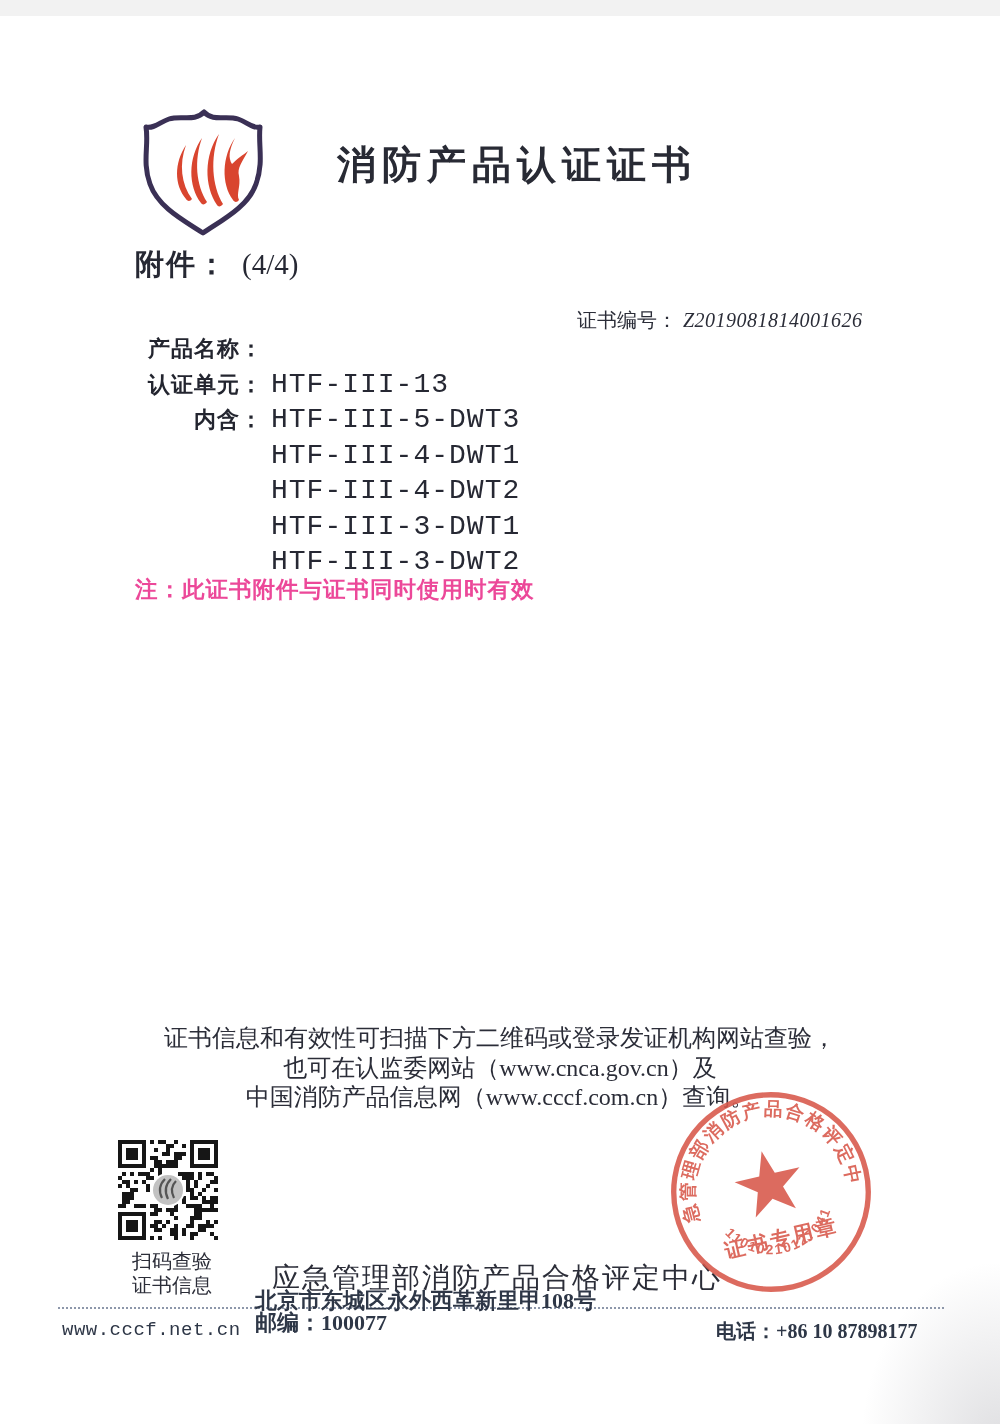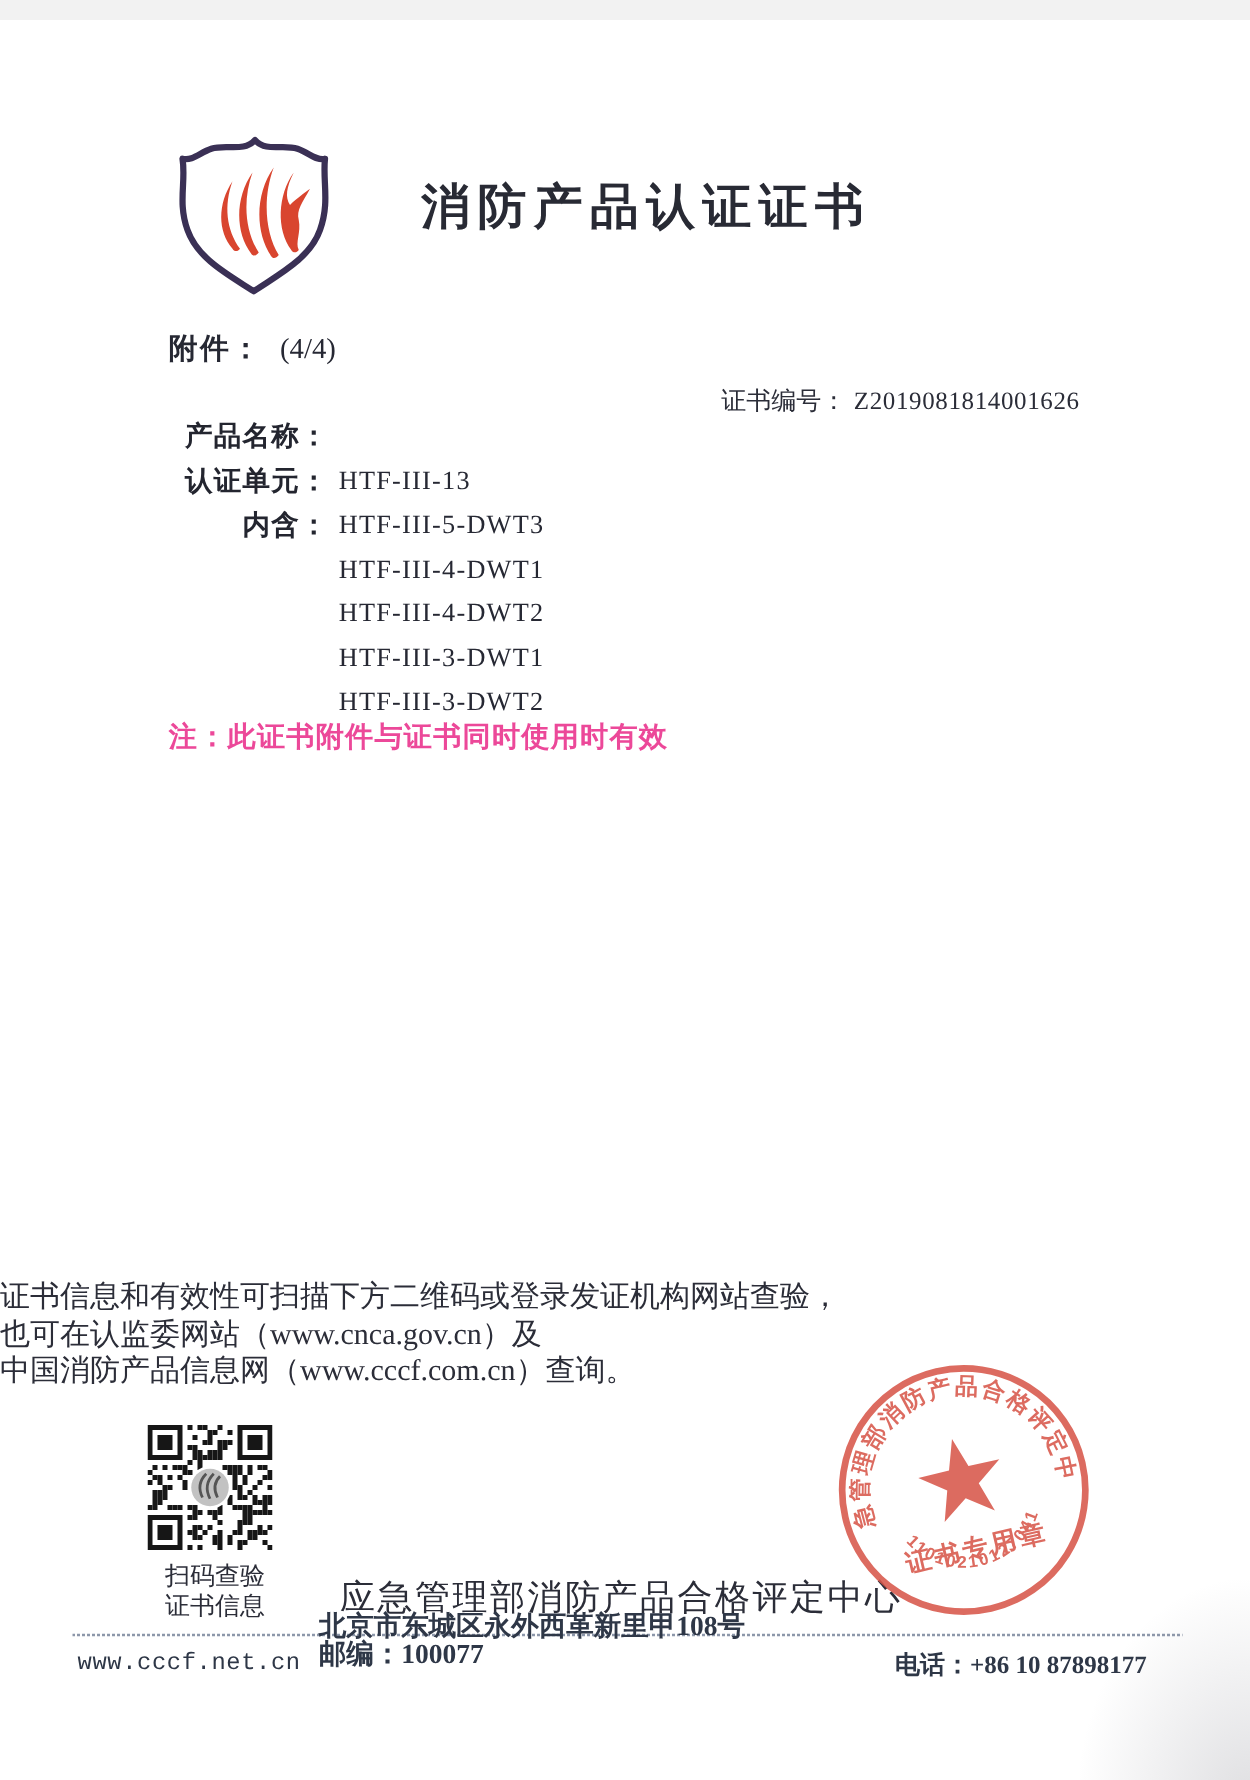--- a/index.html
+++ b/index.html
@@ -9,44 +9,44 @@
     font-family:"Liberation Serif", serif;
   }
   
   .logo { position:absolute; left:128px; top:84px; width:152px; height:142px; }
   .title {
     position:absolute; left:337px; top:122px; margin:0;
     font-family:"Liberation Sans", sans-serif; font-weight:600;
     font-size:39px; letter-spacing:6px; color:#282a34; white-space:nowrap;
   }
   
-  .attachment { position:absolute; left:135px; top:247px; font-size:23px; white-space:nowrap; }
+  .attachment { position:absolute; left:135px; top:229px; font-size:29px; white-space:nowrap; }
   .attachment .att-label { font-family:"Liberation Sans", sans-serif; font-weight:700; letter-spacing:2px; }
   .attachment .att-num { font-family:"Liberation Serif", serif; margin-left:14px; }
   
   .cert-no { position:absolute; left:577px; top:291px; font-size:20px; white-space:nowrap; color:#2b2d38; }
-  .cert-no .cn-value { font-family:"Liberation Serif", serif; letter-spacing:0.5px; margin-left:6px; }
+  .cert-no .cn-value { font-family:"Liberation Serif", serif; letter-spacing:0.5px; margin-left:6px;font-style:italic; }
   
   .fields { position:absolute; left:135px; top:315px; width:720px; }
   .frow { display:flex; line-height:35.5px; font-size:22px; }
   .flabel {
     width:128px; text-align:right; font-family:"Liberation Sans", sans-serif;
     font-weight:700; letter-spacing:1px; flex:none; color:#23252f;
   }
   .fvalue { margin-left:8px; white-space:nowrap; }
   .fvalue.cjk { font-family:"Liberation Serif", serif; letter-spacing:1.5px; }
-  .fvalue.code { font-family:Liberation Serif, serif; font-size:21px; letter-spacing:1px; }
+  .fvalue.code { font-family:Liberation Mono, monospace; font-size:28px; letter-spacing:1px; }
   .note {
     position:absolute; left:135px; top:558px; font-size:22.5px;
     font-family:"Liberation Sans", sans-serif; font-weight:700;
     letter-spacing:1px; color:#ec4899; white-space:nowrap;
   }
   
   .verify {
-    position:absolute; left:0; top:1008px; width:1000px; text-align:left;
+    position:absolute; left:0; top:1008px; width:1000px; text-align:center;
     font-size:24px; line-height:29.5px; color:#2b2d38;
   }
   
   .qr { position:absolute; left:118px; top:1124px; width:100px; height:100px; }
   .qr-caption {
     position:absolute; left:110px; top:1233px; width:124px; text-align:center;
     font-size:20px; line-height:24px; color:#2b2d38;
   }
   
   .issuer {

